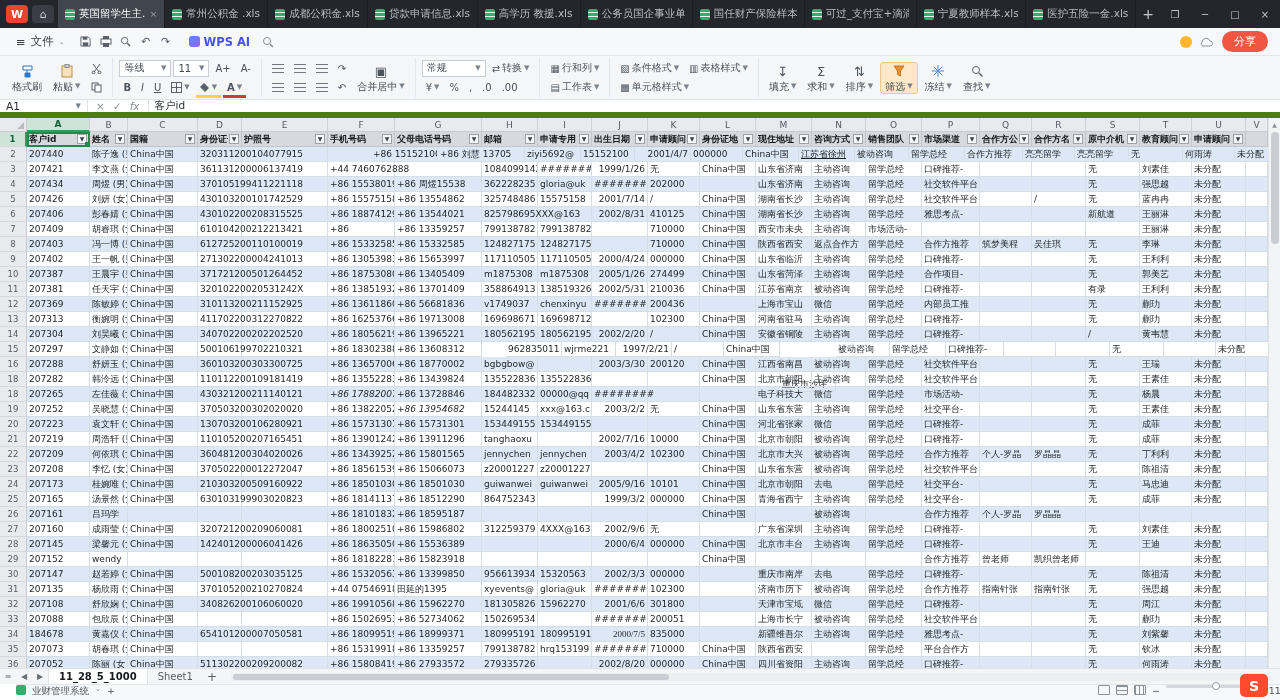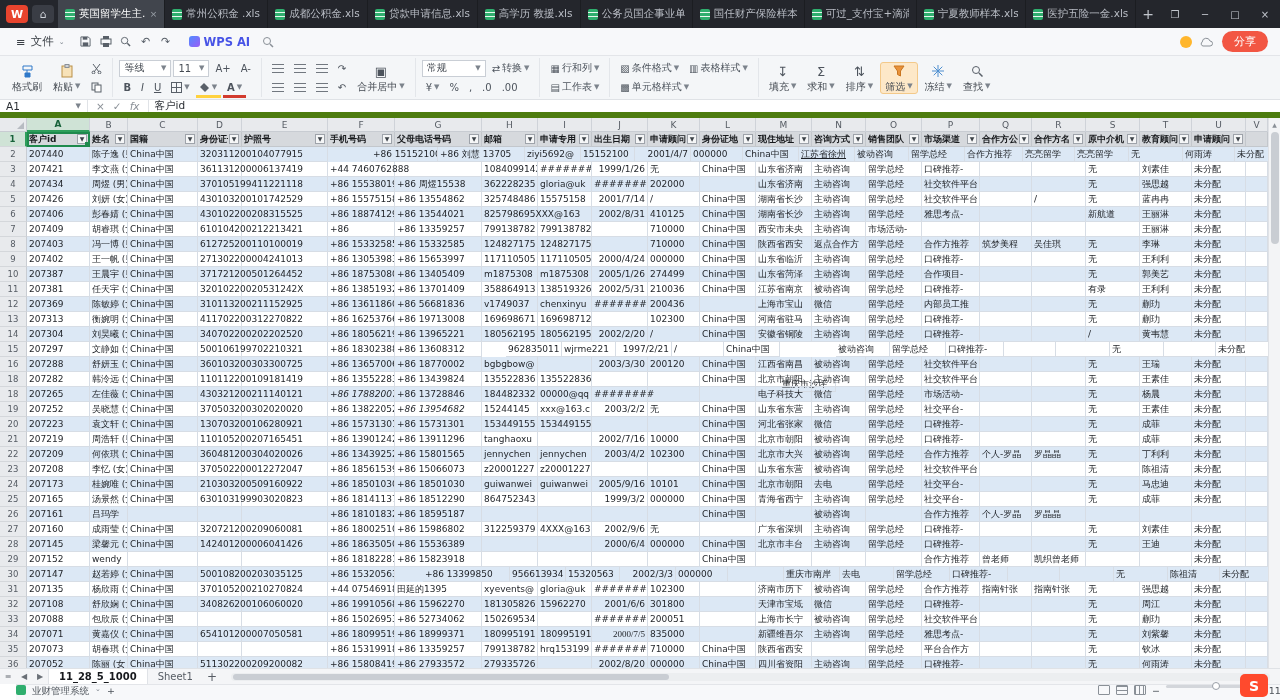--- a/index.html
+++ b/index.html
@@ -1318,21 +1318,21 @@
           <div class="cell" style="width: 22px;"></div>
         </div>
         <div class="row blue">
           <div class="rn">30</div>
           <div class="cell" style="width: 63px;">207147</div>
           <div class="cell" style="width: 38px;">赵若婷 (女</div>
           <div class="cell" style="width: 70px;">China中国</div>
           <div class="cell spill" style="width: 44px;">500108200203035125</div>
           <div class="cell" style="width: 86px;"></div>
           <div class="cell" style="width: 67px;">+86 15320563</div>
-          <div class="cell" style="width: 87px; margin-left: 28px;">+86 13399850</div>
+          <div class="cell" style="width: 87px;">+86 13399850</div>
           <div class="cell" style="width: 56px;">956613934</div>
           <div class="cell" style="width: 54px;">15320563</div>
           <div class="cell ra" style="width: 56px;">2002/3/3</div>
           <div class="cell spill" style="width: 52px;">000000</div>
           <div class="cell" style="width: 56px;"></div>
           <div class="cell" style="width: 56px;">重庆市南岸</div>
           <div class="cell" style="width: 54px;">去电</div>
           <div class="cell" style="width: 56px;">留学总经</div>
           <div class="cell spill" style="width: 58px;">口碑推荐-</div>
           <div class="cell" style="width: 52px;"></div>
@@ -1412,21 +1412,21 @@
           <div class="cell spill" style="width: 58px;">社交软件平台</div>
           <div class="cell" style="width: 52px;"></div>
           <div class="cell" style="width: 54px;"></div>
           <div class="cell" style="width: 54px;">无</div>
           <div class="cell" style="width: 52px;">蒯玏</div>
           <div class="cell" style="width: 54px;">未分配</div>
           <div class="cell" style="width: 22px;"></div>
         </div>
         <div class="row blue">
           <div class="rn">34</div>
-          <div class="cell" style="width: 63px;">207071</div>
+          <div class="cell" style="width: 63px;">184678</div>
           <div class="cell" style="width: 38px;">黄嘉仪 (女</div>
           <div class="cell" style="width: 70px;">China中国</div>
           <div class="cell spill" style="width: 44px;">654101200007050581</div>
           <div class="cell" style="width: 86px;"></div>
           <div class="cell" style="width: 67px;">+86 18099519</div>
           <div class="cell" style="width: 87px;">+86 18999371</div>
           <div class="cell" style="width: 56px;">180995191</div>
           <div class="cell" style="width: 54px;">180995191</div>
           <div class="cell ra" style="width: 56px; font-family: Liberation Serif, serif;">2000/7/5</div>
           <div class="cell spill" style="width: 52px;">835000</div>

